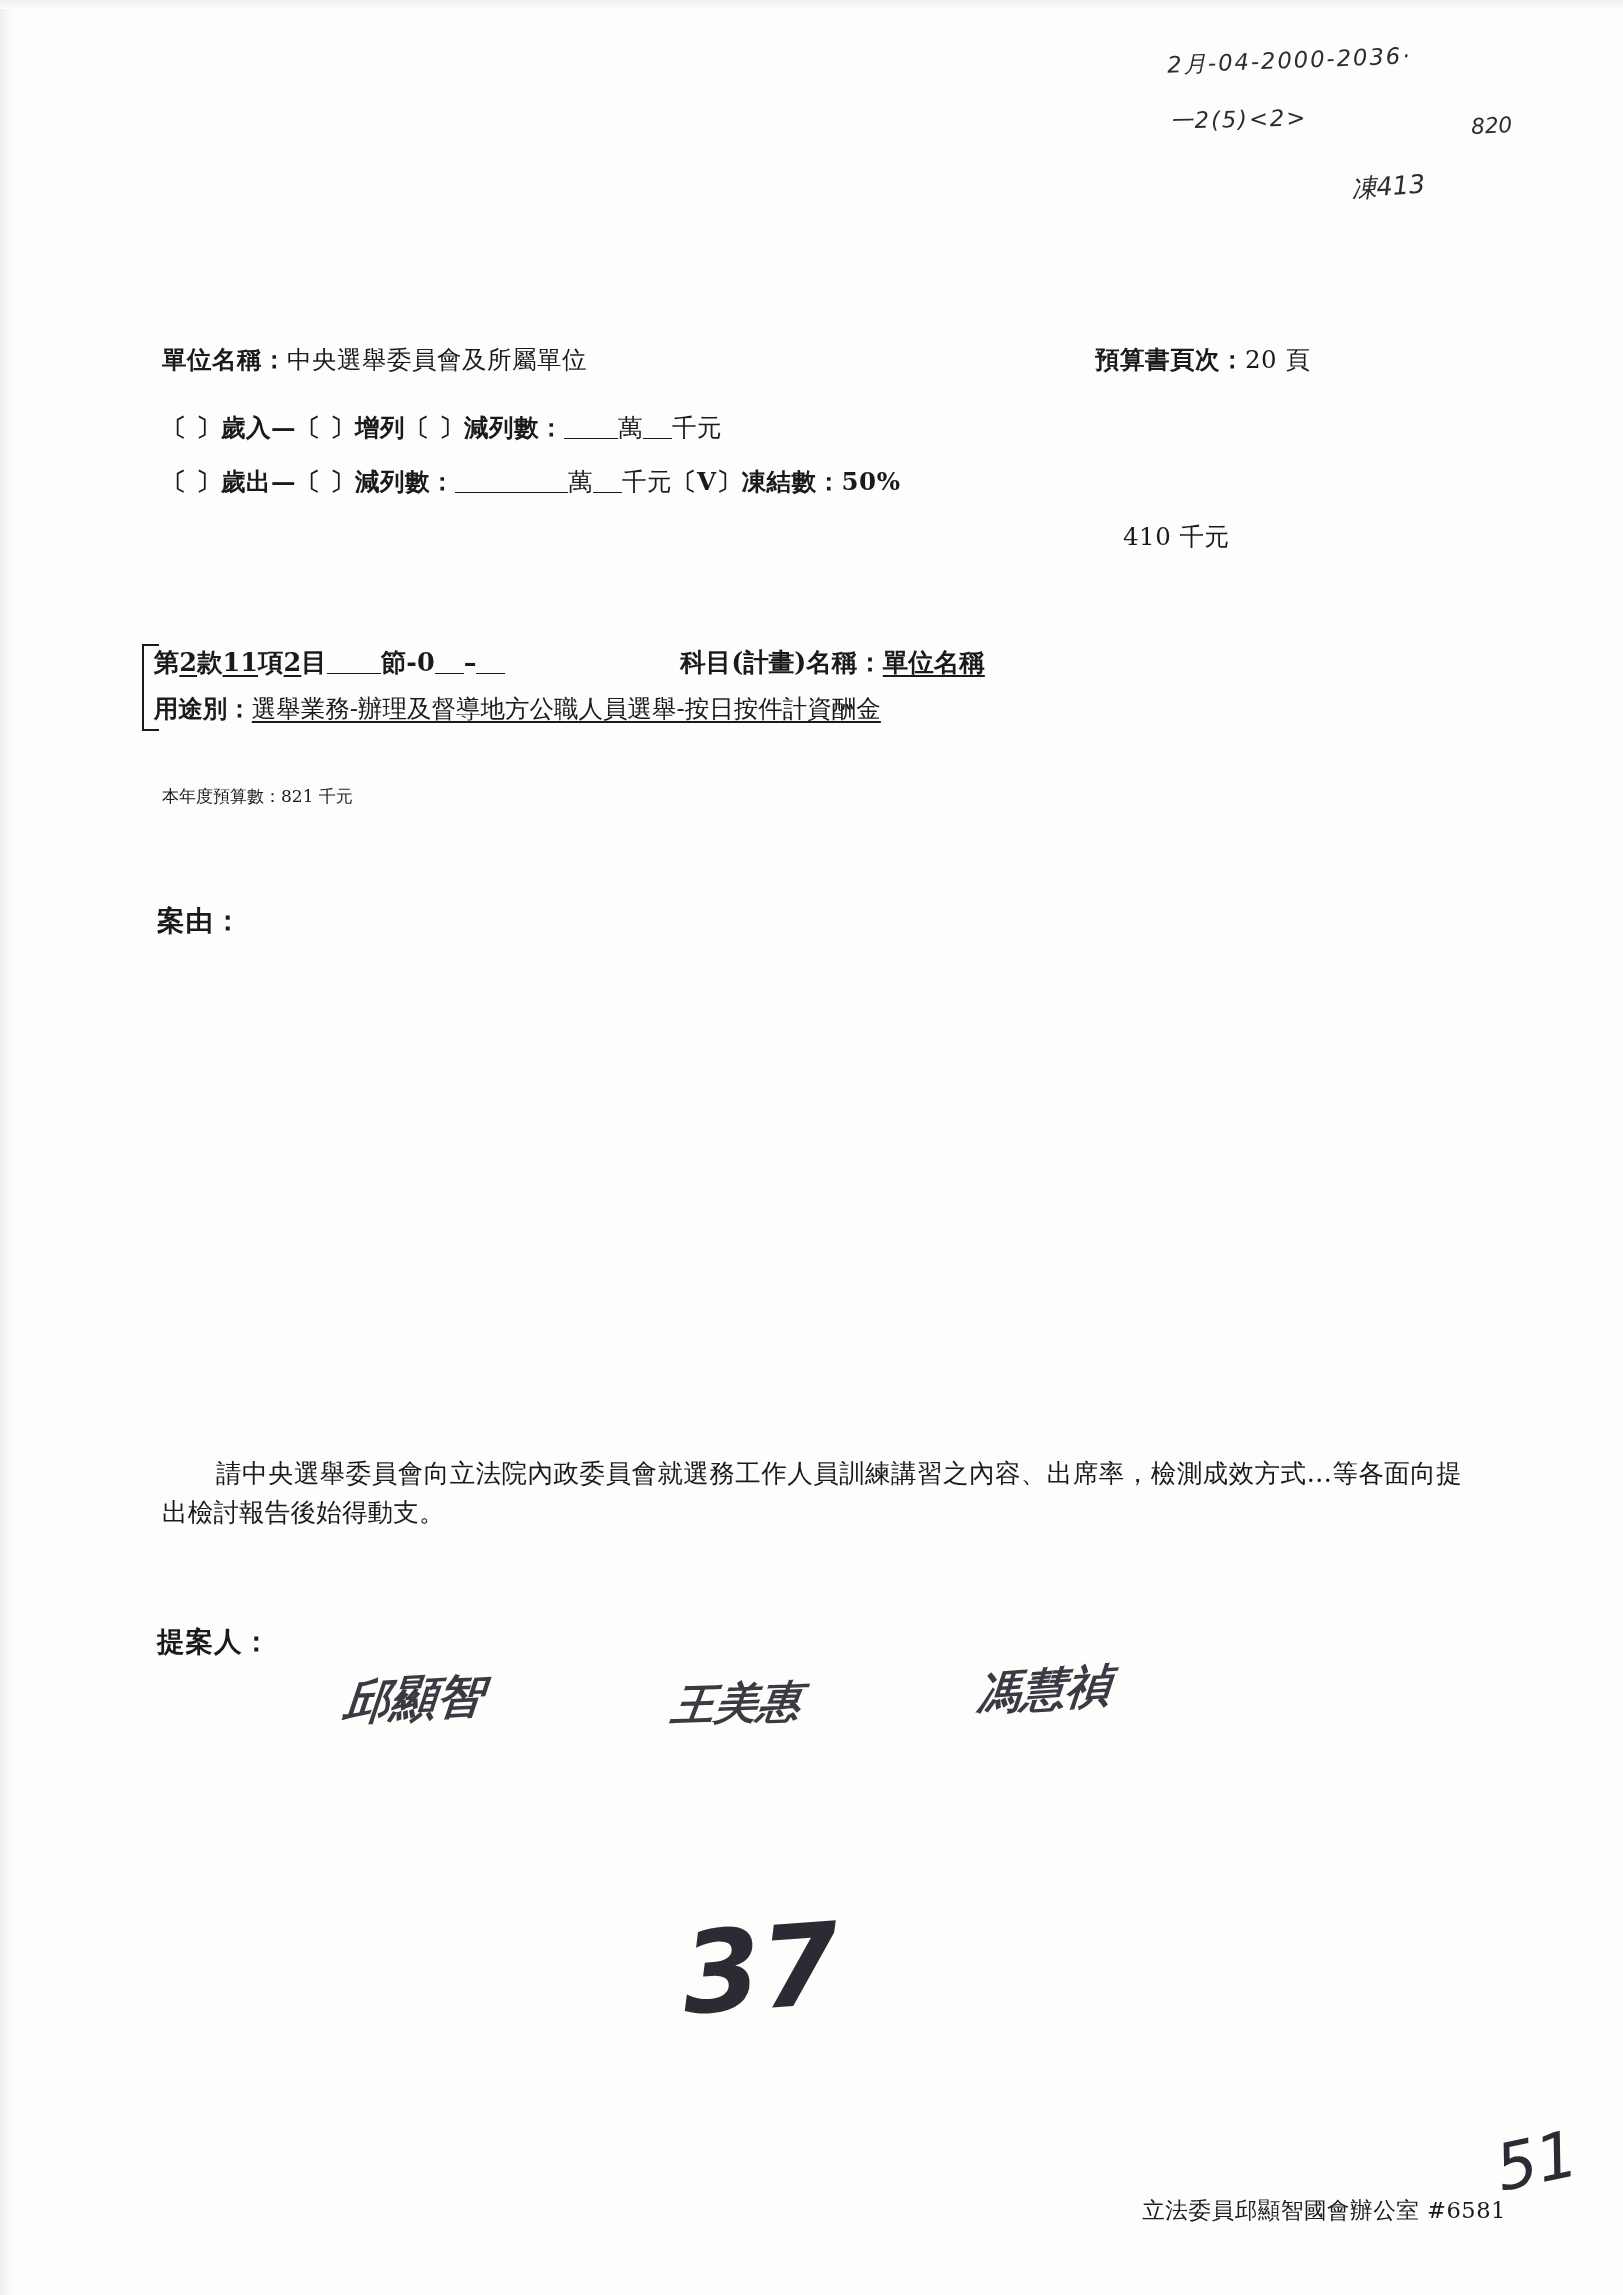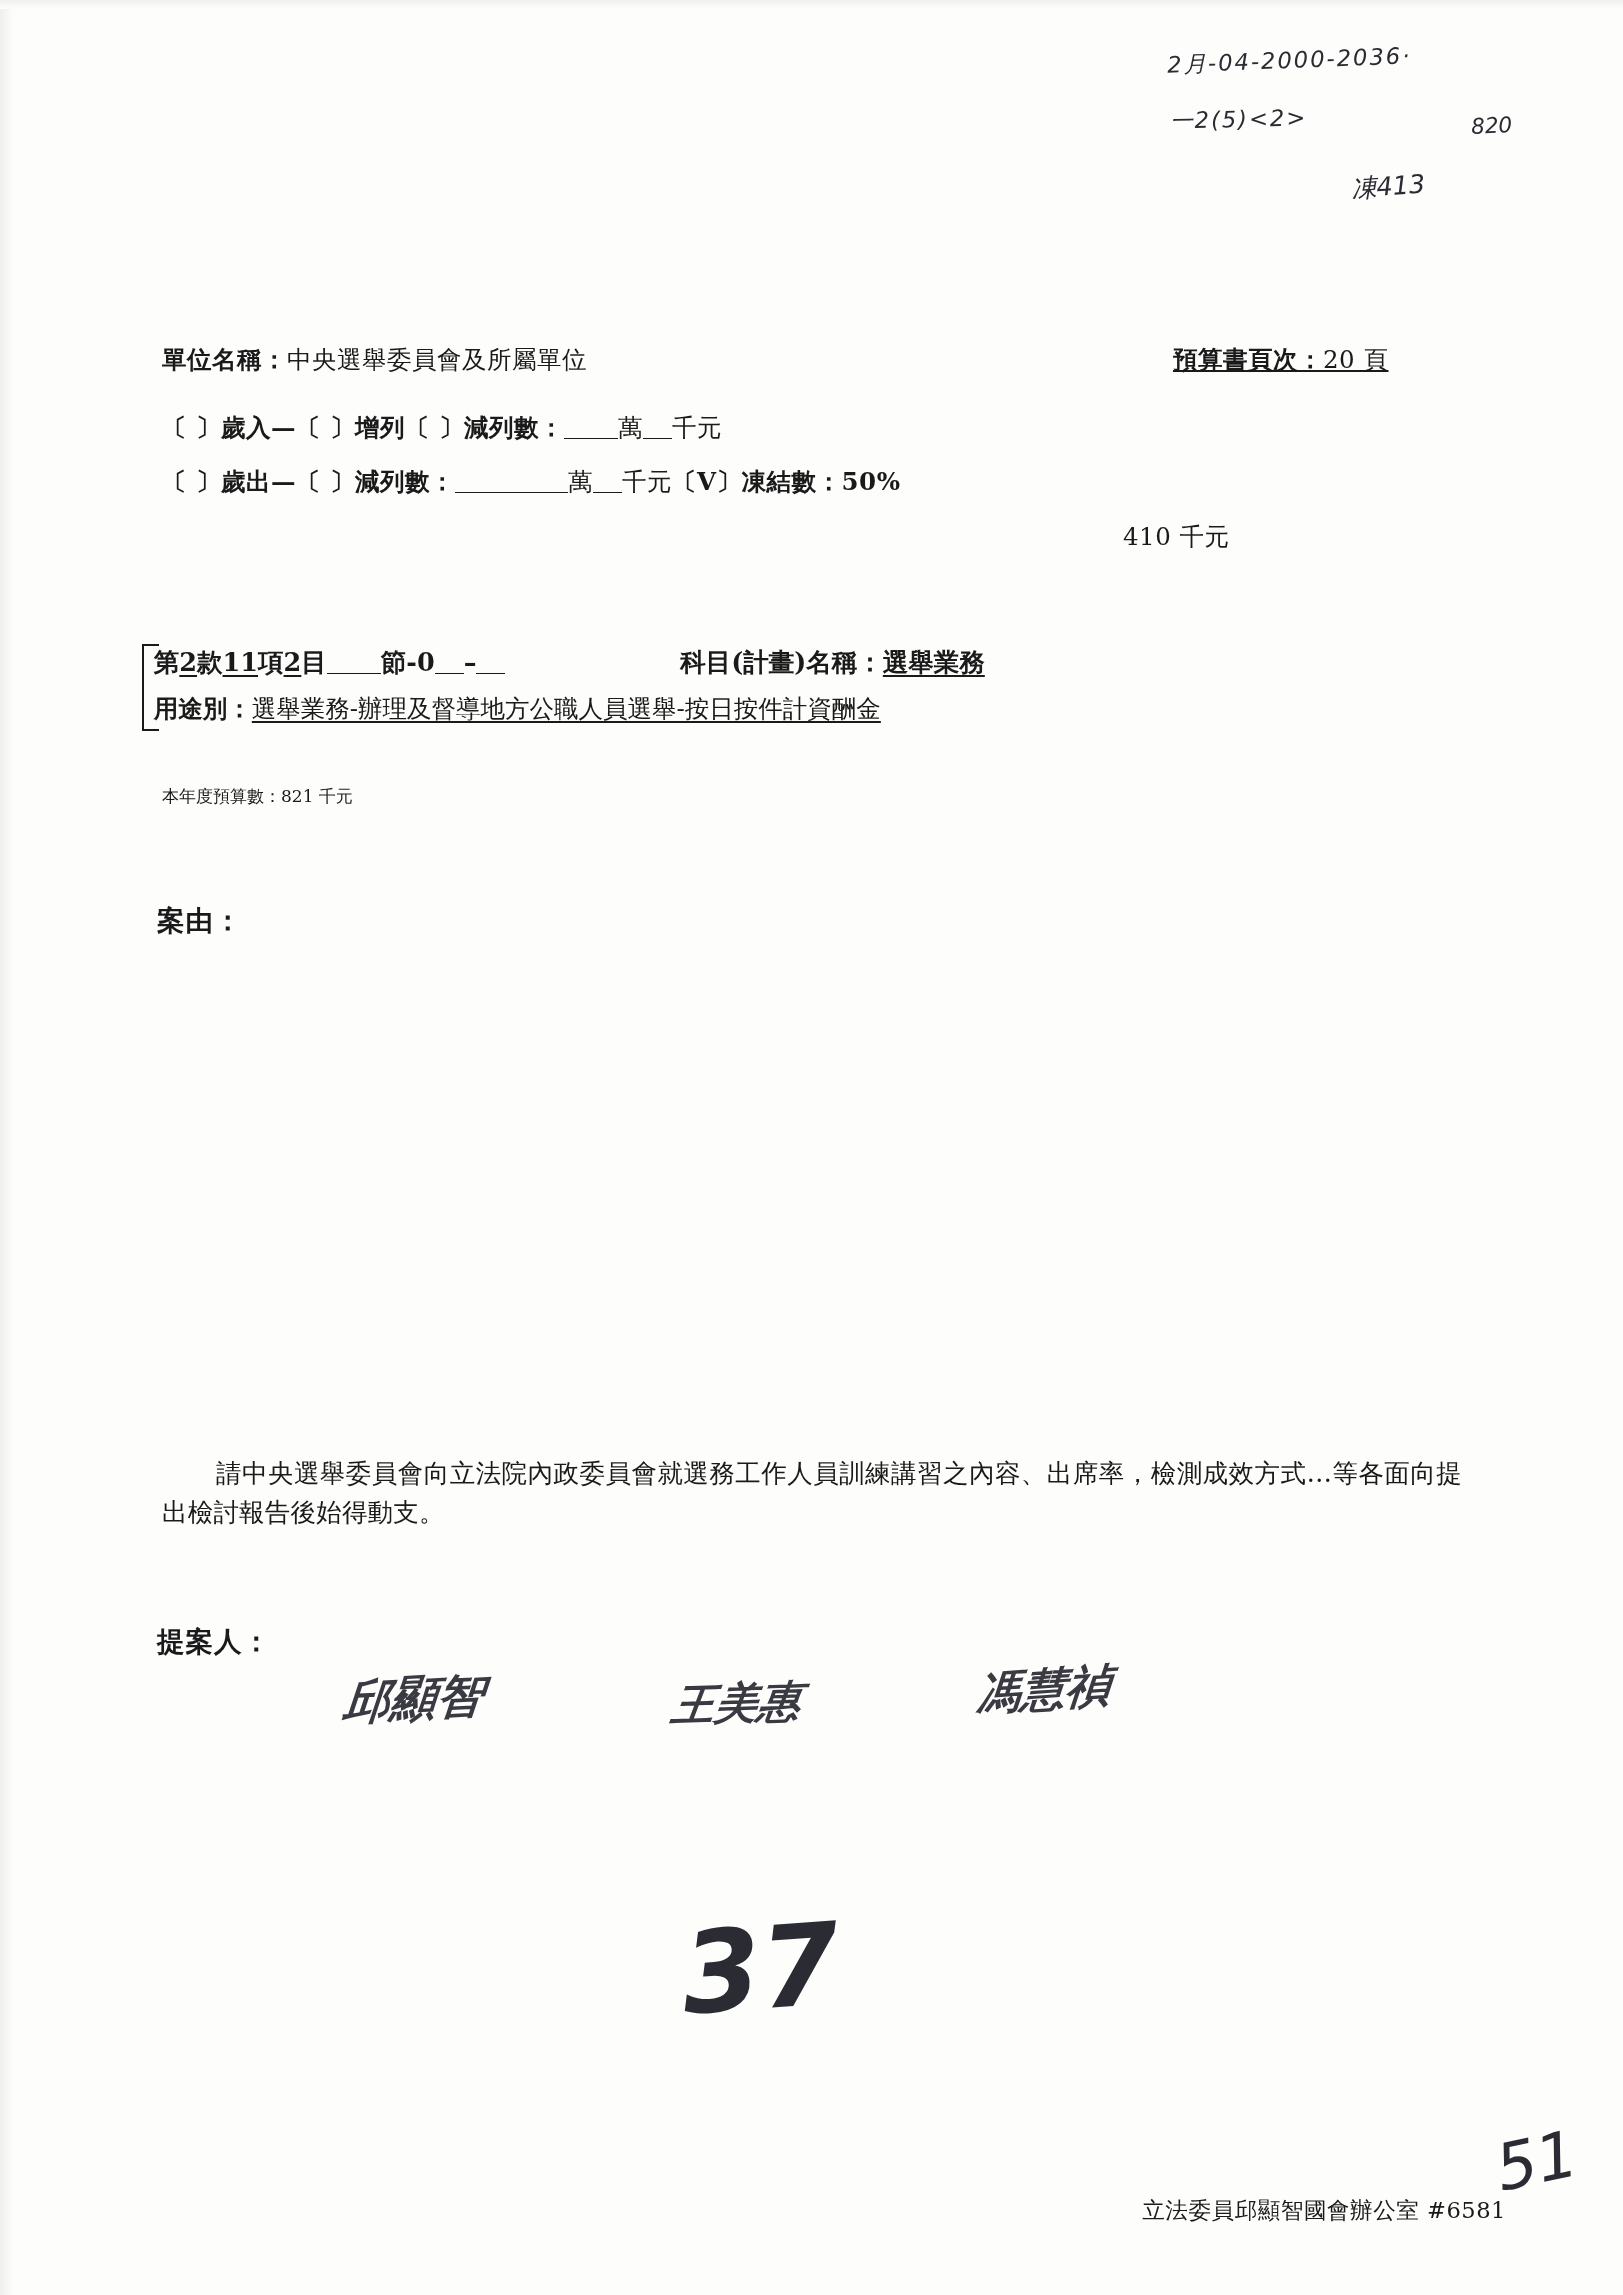--- a/index.html
+++ b/index.html
@@ -86,21 +86,21 @@
   .row {
     position: absolute;
     font-size: 24.5px;
     letter-spacing: 0.5px;
     white-space: nowrap;
   }
   .b { font-weight: bold; }
   .uline { text-decoration: underline; text-underline-offset: 4.4px; }
 
   .r-unit      { left: 162px;  top: 343px; }
-  .r-pagenum   { left: 1173px; top: 343px; text-decoration: underline; }
+  .r-pagenum   { left: 1095px; top: 343px; }
   .r-income    { left: 162px;  top: 411px; }
   .r-outlay    { left: 162px;  top: 465px; }
   .r-freeze    { left: 1123px; top: 520px; }
 
   .fill {
     display: inline-block;
     border-bottom: 1.5px solid #1a1a1a;
     height: 21.6px;
     vertical-align: -2.9px;
   }
@@ -243,21 +243,21 @@
   <div class="row r-outlay">
     <span class="b">〔 〕歲出—〔 〕減列數：</span><span class="fill fill-l"></span><span>萬</span><span class="fill fill-m"></span><span>千元</span><span class="b">〔V〕凍結數：50%</span>
   </div>
 
   <div class="row r-freeze">410 千元</div>
 
   <div class="bracket-block">
     <div class="bb-line1">
       <span>第</span><span class="uline">2</span><span>款</span><span class="uline">11</span><span>項</span><span class="uline">2</span><span>目</span><span class="fill fill-s"></span><span>節-0</span><span class="fill fill-m"></span><span>–</span><span class="fill fill-m"></span>
       <span class="spacer"></span>
-      <span>科目(計畫)名稱：</span><span class="uline">選舉業務</span>
+      <span>科目(計畫)名稱：</span><span class="uline">單位名稱</span>
     </div>
     <div class="bb-line2">
       <span class="b">用途別：</span><span class="uline">選舉業務-辦理及督導地方公職人員選舉-按日按件計資酬金</span>
     </div>
   </div>
 
   <div class="r-budget">
     <span>本年度預算數：</span><span>821 千元</span>
   </div>
 

